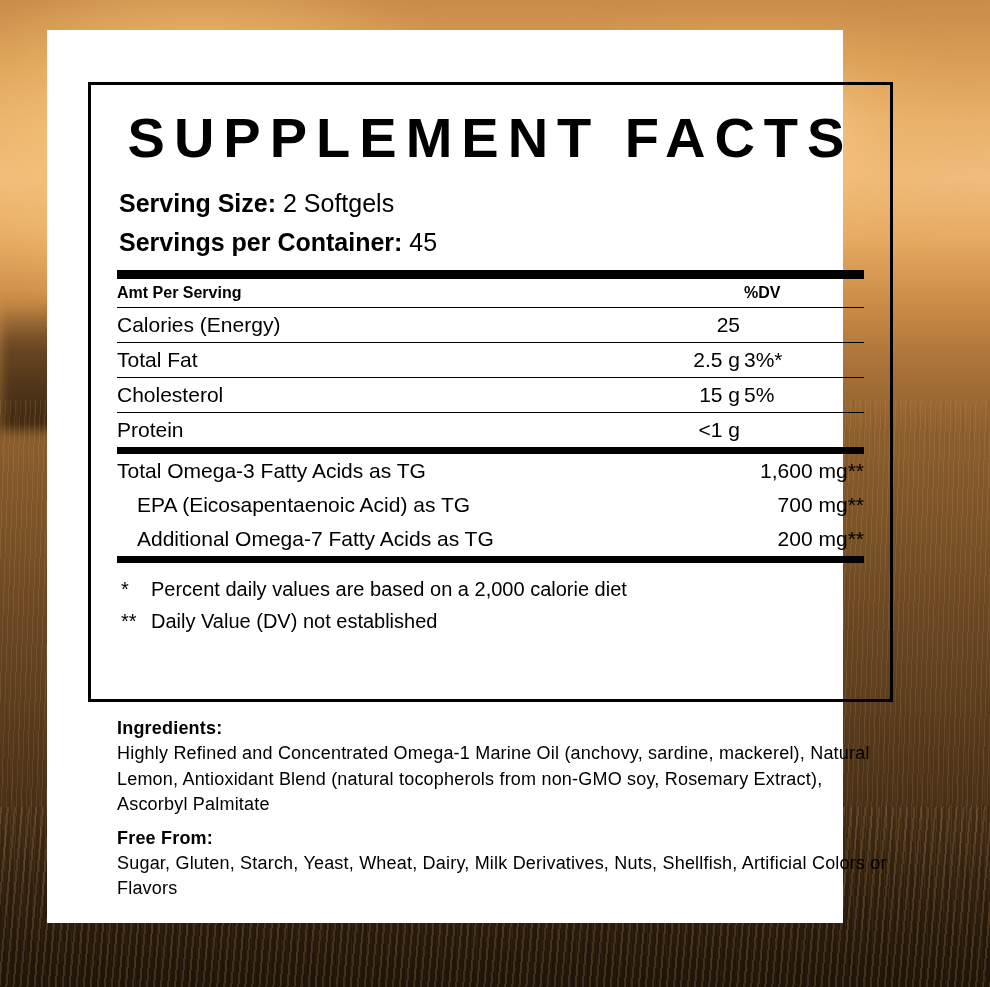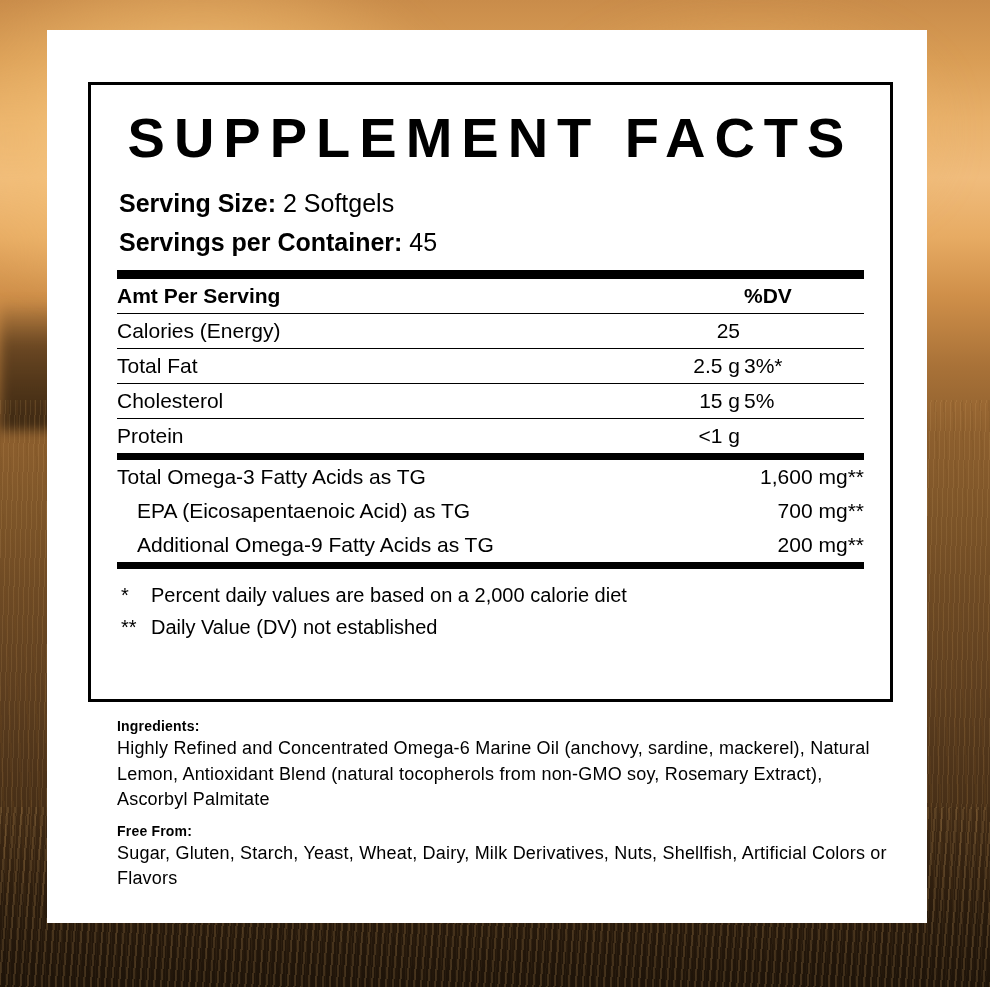--- a/index.html
+++ b/index.html
@@ -99,21 +99,21 @@
         rgba(0,0,0,0) 2px,
         rgba(0,0,0,0) 7px),
       linear-gradient(to bottom, rgba(35,22,10,0.1), rgba(25,16,7,0.75));
   }
 
   
   .card {
     position: absolute;
     left: 47px;
     top: 30px;
-    width: 880px;
+    width: 796px;
     height: 893px;
     background: #ffffff;
   }
 
   
   .facts-box {
     position: absolute;
     left: 41px;
     top: 52px;
     width: 805px;
@@ -169,21 +169,21 @@
   table.facts td {
     padding: 5px 0 5px 0;
     vertical-align: bottom;
   }
   .col-name { text-align: left; }
   .col-amt  { text-align: right; width: 190px; padding-right: 4px !important; }
   .col-dv   { width: 120px; }
 
   .head-row td {
     font-weight: 700;
-    font-size: 21px;
+    font-size: 16px;
     padding-top: 6px;
     padding-bottom: 6px;
   }
   .rowline td {
     border-bottom: 1.5px solid #000;
   }
   .rowline-last td {
     border-bottom: none;
   }
   .indent { padding-left: 20px !important; }
@@ -212,21 +212,21 @@
 
   
   .ingredients {
     position: absolute;
     left: 70px;
     top: 688px;
     width: 775px;
     color: #000;
   }
   .ing-head {
-    font-size: 14px;
+    font-size: 18px;
     font-weight: 700;
     letter-spacing: 0.2px;
     margin-bottom: 2px;
   }
   .ing-body {
     font-size: 18px;
     line-height: 1.42;
     letter-spacing: 0.2px;
     margin-bottom: 10px;
   }
@@ -296,21 +296,21 @@
         <tbody>
           <tr>
             <td class="col-name">Total Omega-3 Fatty Acids as TG</td>
             <td class="col-amt-wide">1,600 mg**</td>
           </tr>
           <tr>
             <td class="col-name indent">EPA (Eicosapentaenoic Acid) as TG</td>
             <td class="col-amt-wide">700 mg**</td>
           </tr>
           <tr>
-            <td class="col-name indent">Additional Omega-9 Fatty Acids as TG</td>
+            <td class="col-name indent">Additional Omega-7 Fatty Acids as TG</td>
             <td class="col-amt-wide">200 mg**</td>
           </tr>
         </tbody>
       </table>
 
       <div class="rule-thick-2"></div>
 
       <div class="footnotes">
         <div class="footnote-row">
           <span class="footnote-mark">*</span>
@@ -320,18 +320,18 @@
           <span class="footnote-mark">**</span>
           <span>Daily Value (DV) not established</span>
         </div>
       </div>
 
     </div>
   </div>
 
   <div class="ingredients">
     <div class="ing-head">Ingredients:</div>
-    <div class="ing-body">Highly Refined and Concentrated Omega-6 Marine Oil (anchovy, sardine, mackerel), Natural Lemon, Antioxidant Blend (natural tocopherols from non-GMO soy, Rosemary Extract), Ascorbyl Palmitate</div>
+    <div class="ing-body">Highly Refined and Concentrated Omega-1 Marine Oil (anchovy, sardine, mackerel), Natural Lemon, Antioxidant Blend (natural tocopherols from non-GMO soy, Rosemary Extract), Ascorbyl Palmitate</div>
     <div class="ing-head">Free From:</div>
     <div class="ing-body">Sugar, Gluten, Starch, Yeast, Wheat, Dairy, Milk Derivatives, Nuts, Shellfish, Artificial Colors or Flavors</div>
   </div>
 
 </div>
 
 </body></html>

